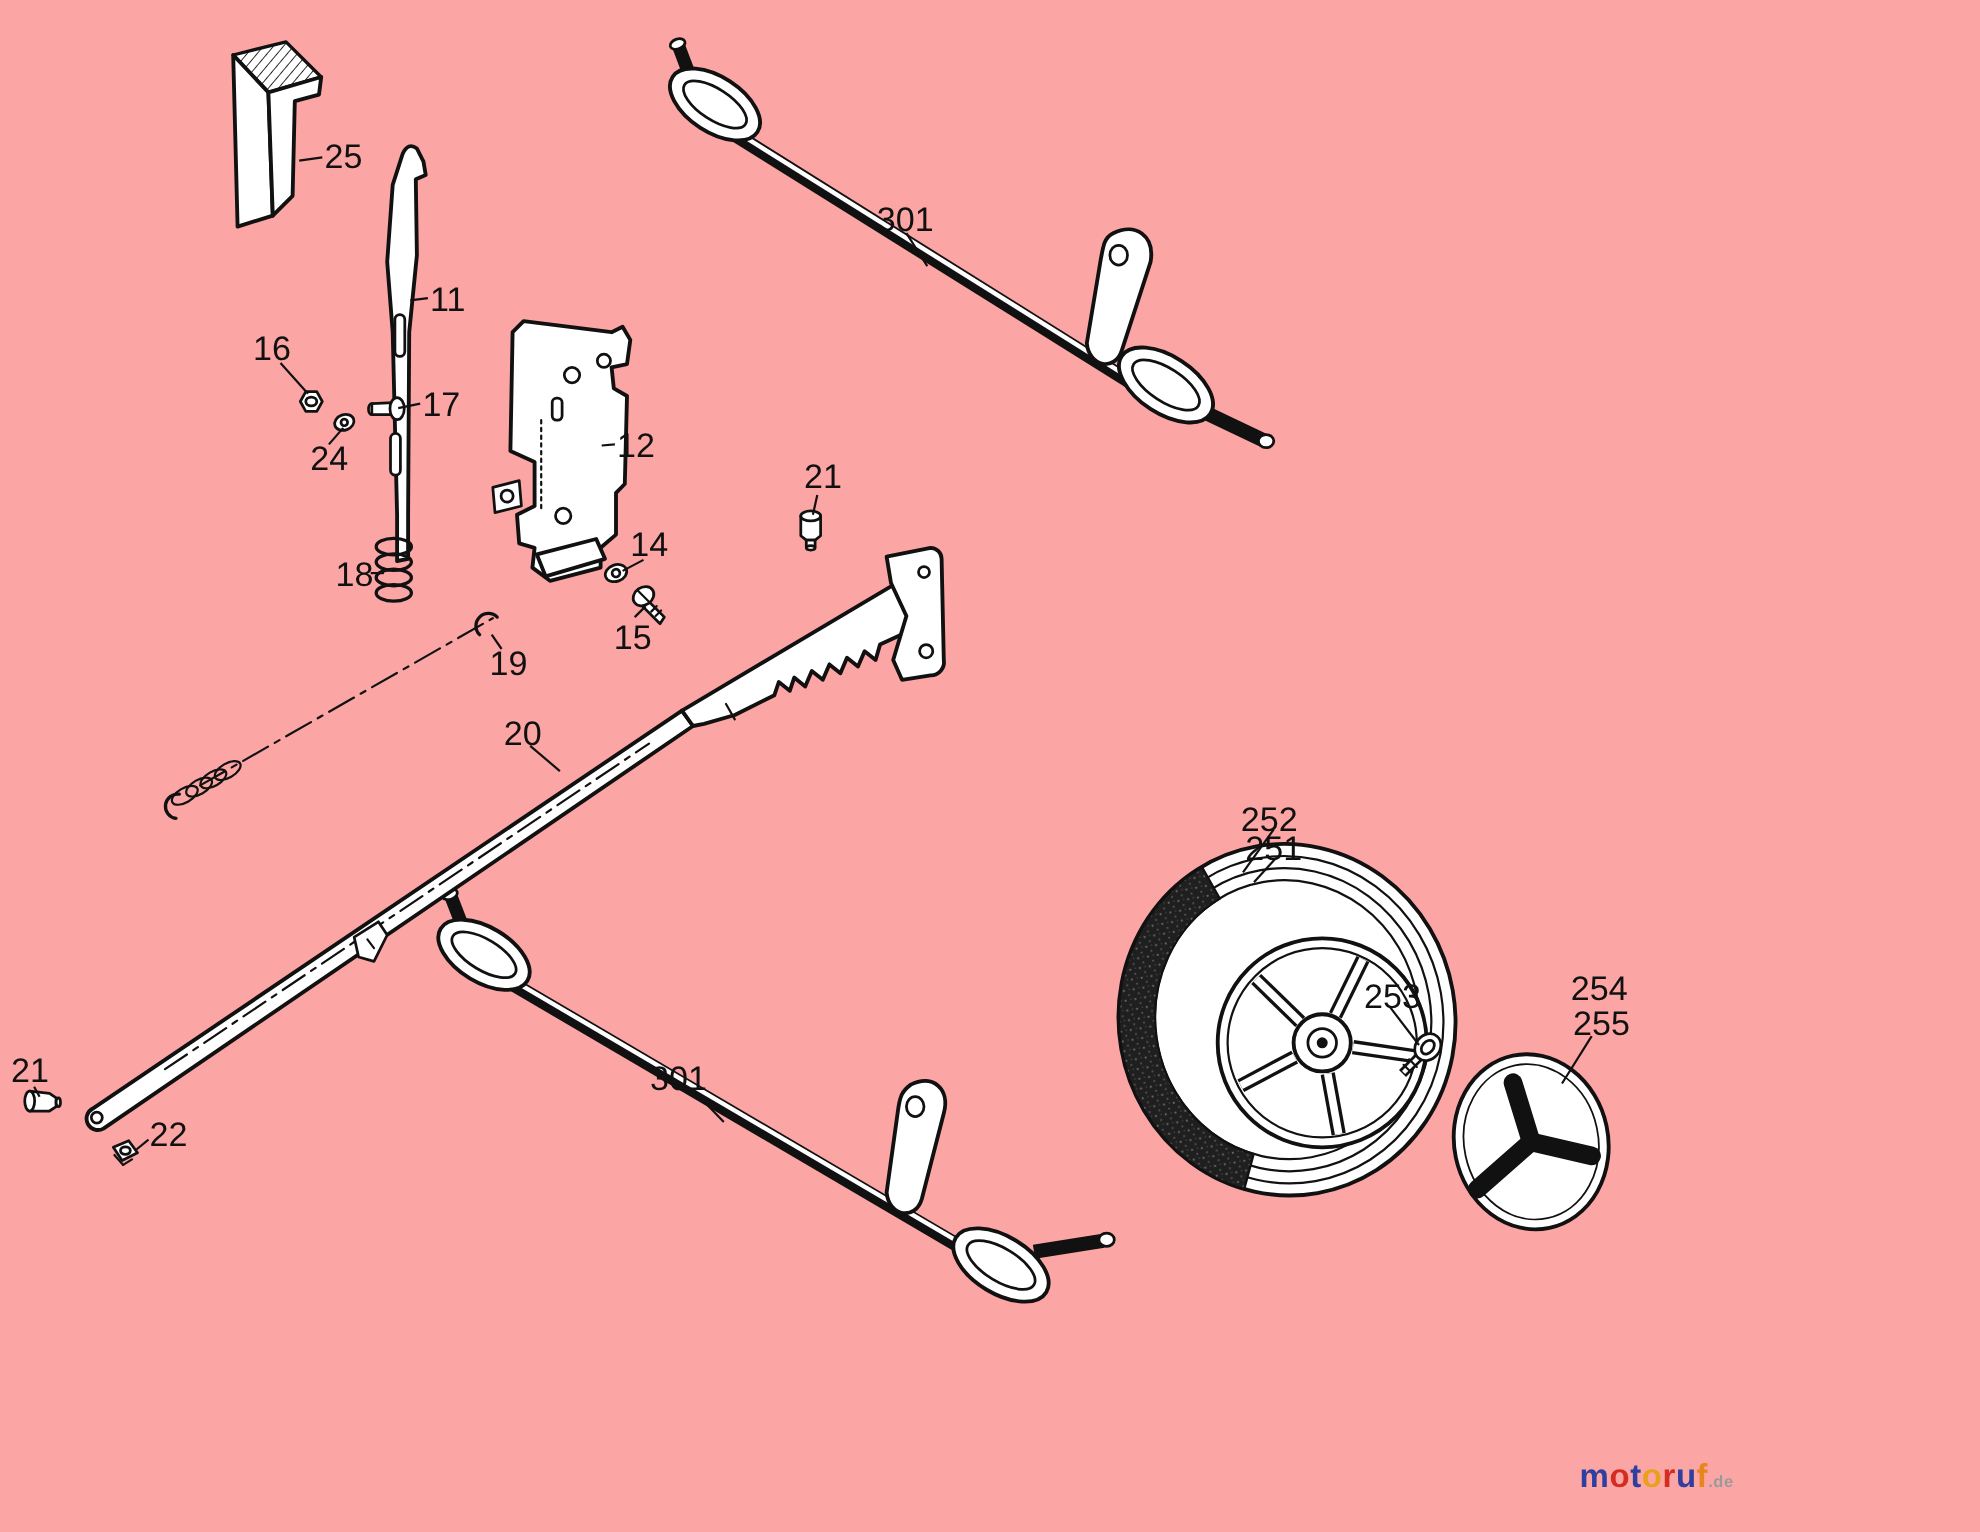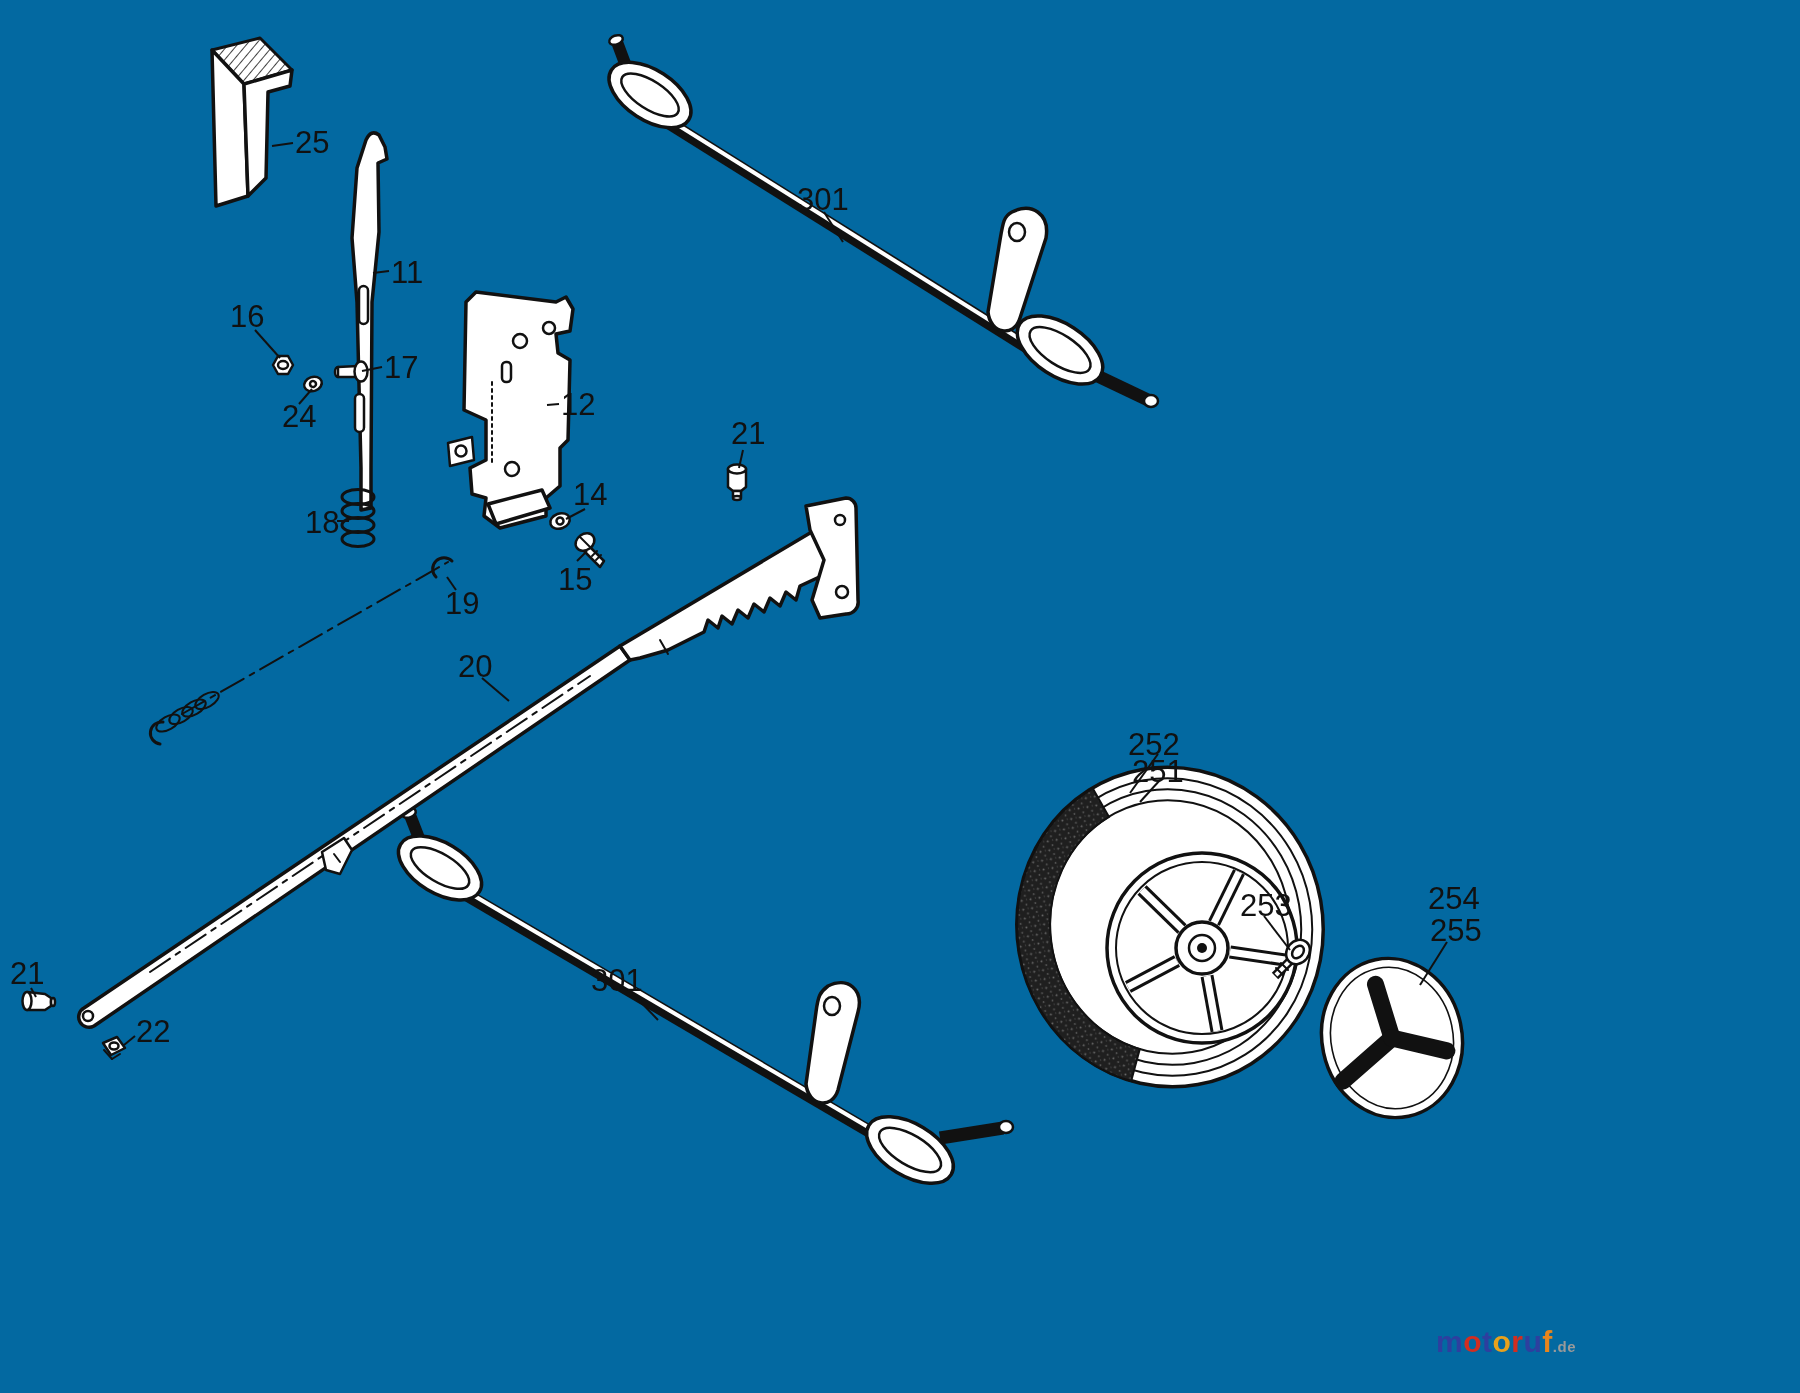--- a/index.html
+++ b/index.html
@@ -1,16 +1,16 @@
 <!DOCTYPE html>
 <html><head>
 <meta charset="utf-8">
 <style>
   html,body{margin:0;padding:0;background:#ffffff;}
-  .canvas{position:relative;width:1800px;height:1393px;background:#0369a1;overflow:hidden;
+  .canvas{position:relative;width:1800px;height:1393px;background:#fca5a5;overflow:hidden;
           font-family:"Liberation Sans",sans-serif;}
   svg{display:block;}
   .fw{fill:#ffffff;stroke:#111111;stroke-width:3.5;stroke-linejoin:round;}
   .fw2{fill:#ffffff;stroke:#111111;stroke-width:2.5;stroke-linejoin:round;}
   .ln{fill:none;stroke:#111111;stroke-width:3;stroke-linecap:round;}
   .ln2{fill:none;stroke:#111111;stroke-width:2;stroke-linecap:round;}
   .rod{fill:none;stroke:#111111;stroke-width:13;stroke-linecap:butt;}
   .rodhl{fill:none;stroke:#ffffff;stroke-width:4;stroke-linecap:butt;}
   .leader{fill:none;stroke:#111111;stroke-width:2;}
   text.plabel{font-family:"Liberation Sans",sans-serif;font-size:31px;fill:#111111;}

